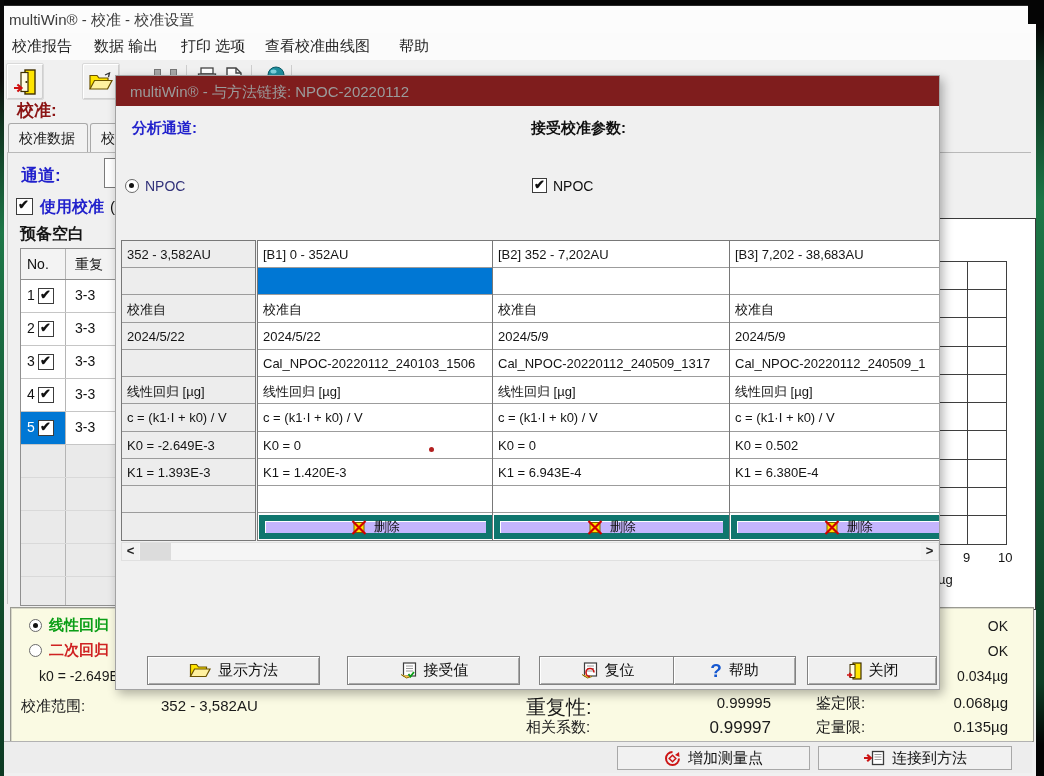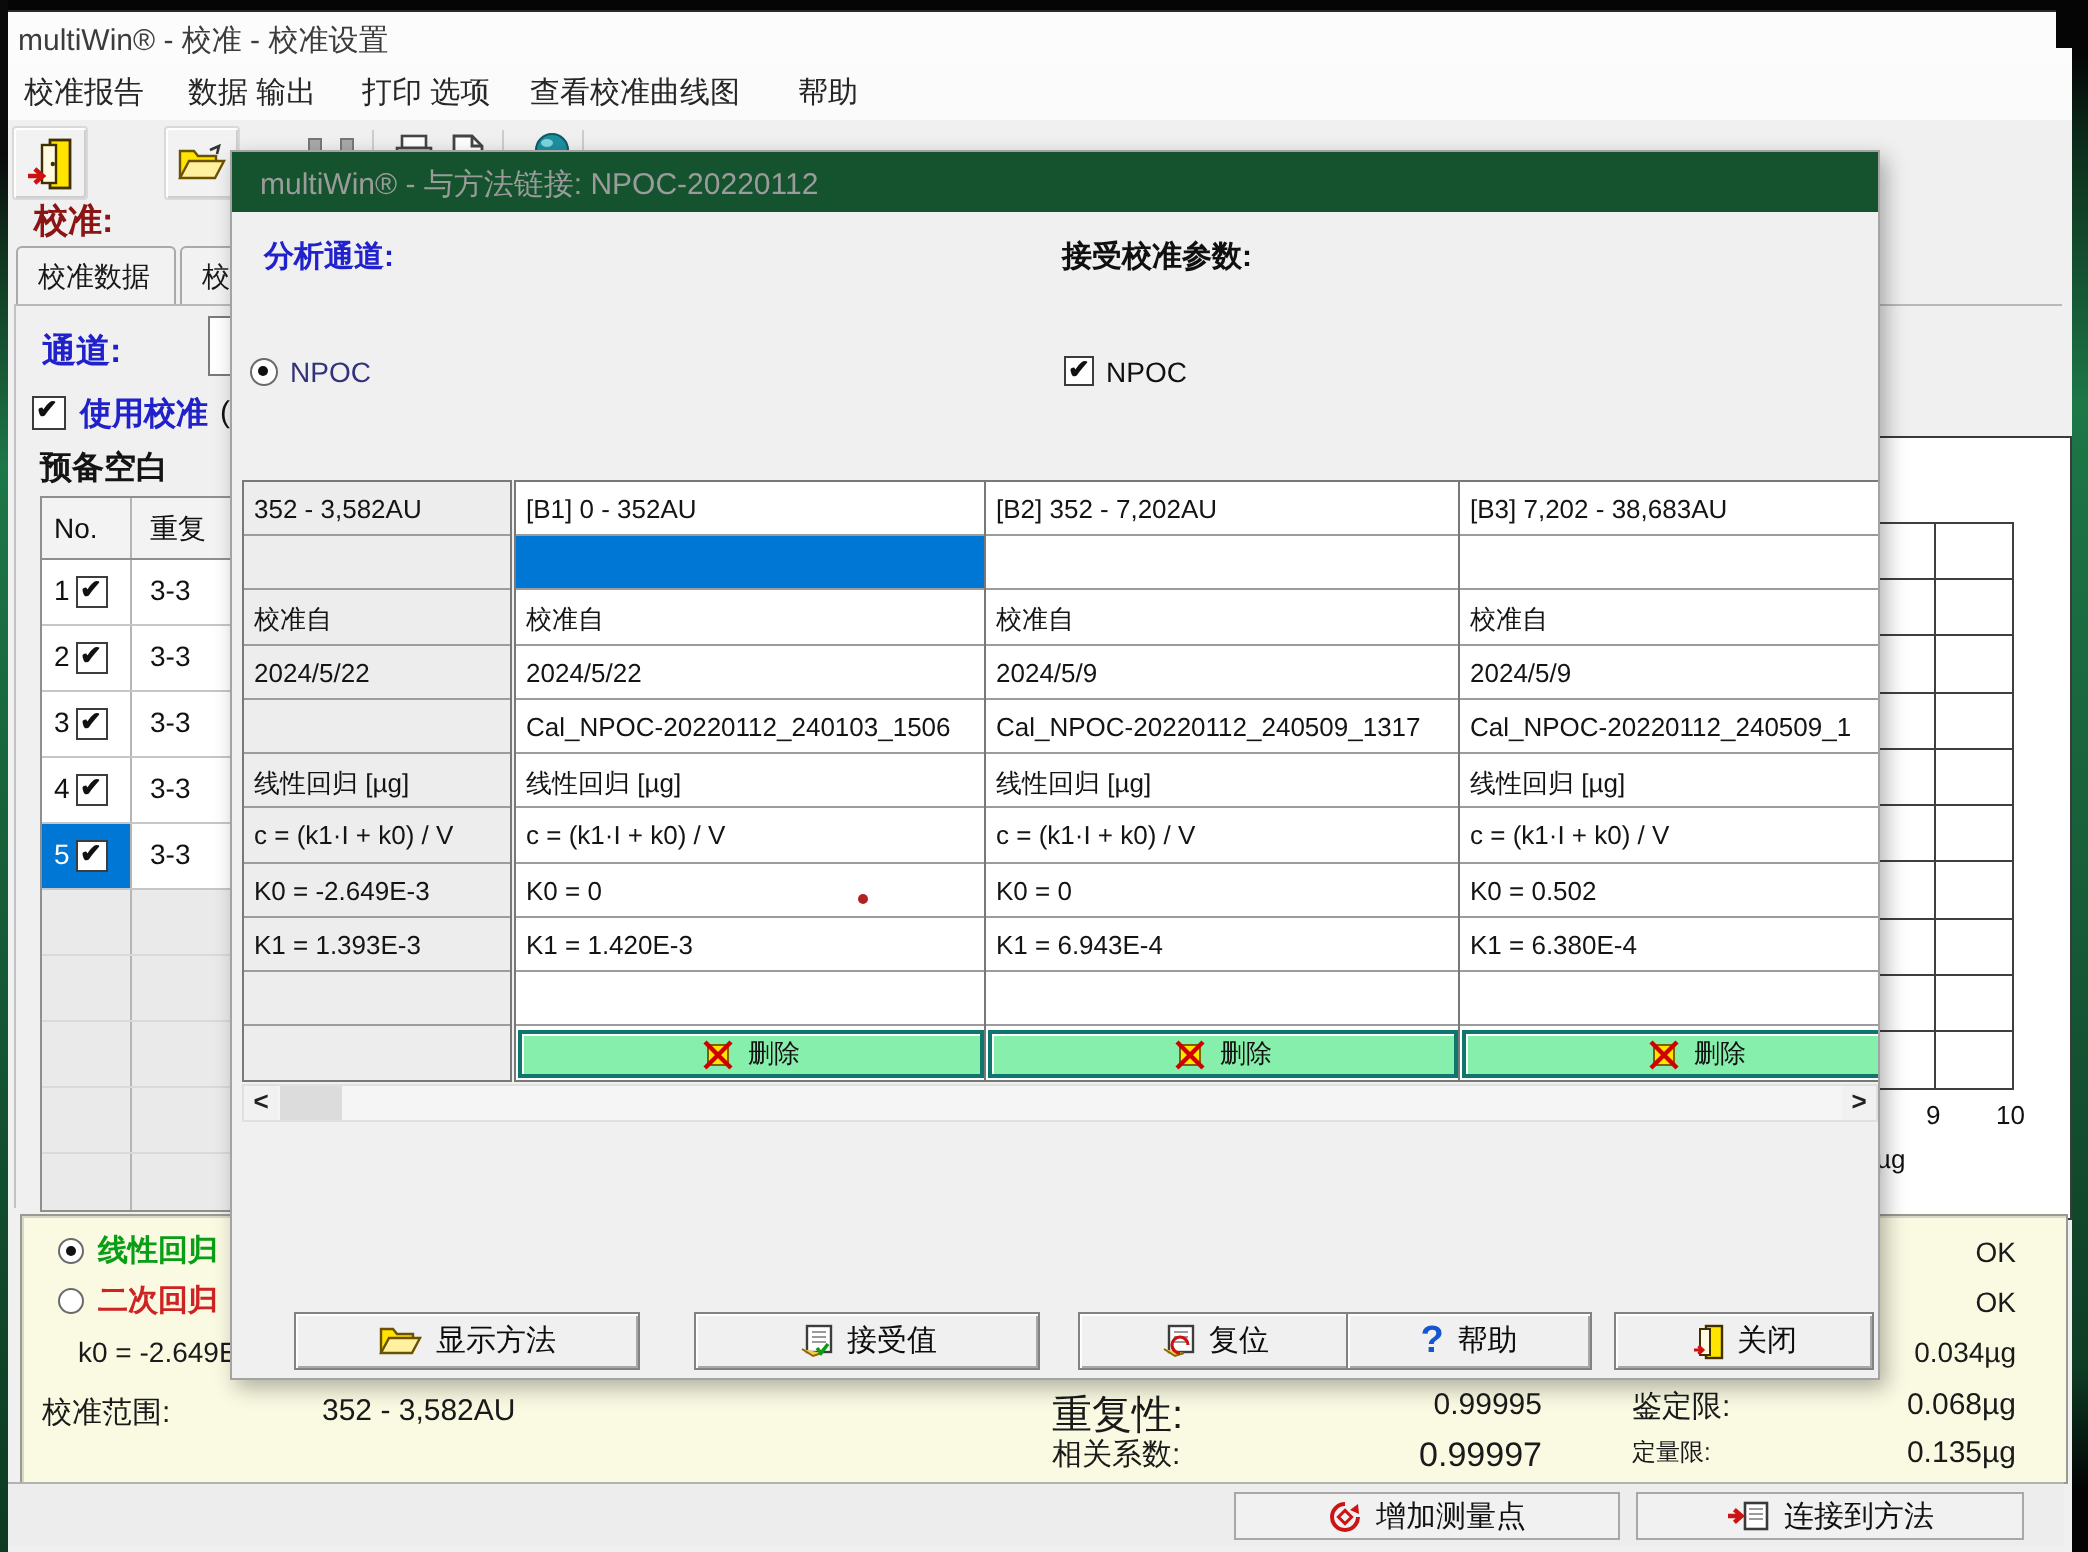--- a/index.html
+++ b/index.html
@@ -73,37 +73,37 @@
   .tick{position:absolute;font-size:13px;color:#111;}
 
   
   #statusbar{left:0;top:741px;width:1032px;height:31px;background:#ededed;border-top:1px solid #b2b2b2;}
   .sb-panel{position:absolute;top:4px;height:24px;background:#f1f1f1;border:1px solid #a8a8a8;
     display:flex;align-items:center;justify-content:center;gap:7px;font-size:15px;color:#111;box-sizing:border-box;}
 
   
   #dialog{left:115px;top:75px;z-index:40;width:825px;height:615px;background:#f0f0f0;border:1px solid #a3a3a3;
     box-shadow:3px 4px 10px rgba(0,0,0,0.30);box-sizing:border-box;}
-  #dlg-title{position:absolute;left:0;top:0;width:100%;height:30px;background:#14532d;}
+  #dlg-title{position:absolute;left:0;top:0;width:100%;height:30px;background:#7f1d1d;}
   #dlg-title .t{position:absolute;left:14px;top:7px;font-size:15px;color:#9b9b9b;}
   .dlg-sec{position:absolute;font-size:15px;font-weight:bold;}
   .dlg-opt-label{position:absolute;font-size:14px;}
 
   
   #dlg-table{position:absolute;left:5px;top:164px;width:818px;height:301px;overflow:hidden;}
   .dcol{position:absolute;top:0;height:299px;border:1px solid #787878;box-sizing:content-box;background:#fff;}
   .dcell{position:absolute;left:0;width:100%;border-bottom:1px solid #9c9c9c;box-sizing:border-box;
     font-size:13px;color:#141414;padding:6px 0 0 5px;white-space:nowrap;overflow:hidden;}
   .dcol0 .dcell{background:#ededed;}
   .dcell.sel{background:#0077d4;}
   .tr0{top:0;height:27px;}  .tr1{top:27px;height:27px;} .tr2{top:54px;height:28px;}
   .tr3{top:82px;height:27px;} .tr4{top:109px;height:27px;} .tr5{top:136px;height:27px;}
   .tr6{top:163px;height:28px;} .tr7{top:191px;height:27px;} .tr8{top:218px;height:27px;}
   .tr9{top:245px;height:27px;} .tr10{top:272px;height:27px;border-bottom:none;}
-  .delbtn{position:absolute;inset:2px 1px 1px 1px;background:#86efac;border:2px solid #0f766e;
+  .delbtn{position:absolute;inset:2px 1px 1px 1px;background:#c4b5fd;border:6px solid #0f766e;
     display:flex;align-items:center;justify-content:center;gap:7px;font-size:13px;color:#111;
     box-shadow:inset 1px 1px 0 #fff;}
 
   #red-dot{position:absolute;left:313px;top:371px;width:5px;height:5px;border-radius:50%;background:#b32020;}
 
   
   #dlg-scroll{position:absolute;left:5px;top:466px;width:818px;height:19px;background:#f5f5f5;border:1px solid #e0e0e0;box-sizing:border-box;}
   .sc-btn{position:absolute;top:0;width:17px;height:17px;background:#f1f1f1;color:#222;
     font-size:13px;font-weight:bold;text-align:center;line-height:16px;}
   #sc-left{left:0;}
@@ -293,21 +293,21 @@
       <span class="rp nw" style="left:10px;top:89px;font-size:15px">校准范围:</span>
       <span class="rp nw" style="left:150px;top:89px;font-size:15px">352 - 3,582AU</span>
 
       <span class="rp nw" style="left:515px;top:86px;font-size:20px">重复性:</span>
       <span class="rp-val nw" style="left:660px;top:86px;width:100px;font-size:15px">0.99995</span>
       <span class="rp nw" style="left:515px;top:110px;font-size:15px">相关系数:</span>
       <span class="rp-val nw" style="left:660px;top:110px;width:100px;font-size:17px">0.99997</span>
 
       <span class="rp nw" style="left:805px;top:86px;font-size:15px">鉴定限:</span>
       <span class="rp-val nw" style="left:897px;top:86px;width:100px;font-size:15px">0.068µg</span>
-      <span class="rp nw" style="left:805px;top:110px;font-size:12px">定量限:</span>
+      <span class="rp nw" style="left:805px;top:110px;font-size:15px">定量限:</span>
       <span class="rp-val nw" style="left:897px;top:110px;width:100px;font-size:15px">0.135µg</span>
 
       <span class="rp-val nw" style="left:897px;top:10px;width:100px">OK</span>
       <span class="rp-val nw" style="left:897px;top:35px;width:100px">OK</span>
       <span class="rp-val nw" style="left:897px;top:60px;width:100px">0.034µg</span>
     </div>
 
     <div class="abs" id="statusbar">
       <div class="sb-panel" style="left:617px;width:193px">
         <span>

